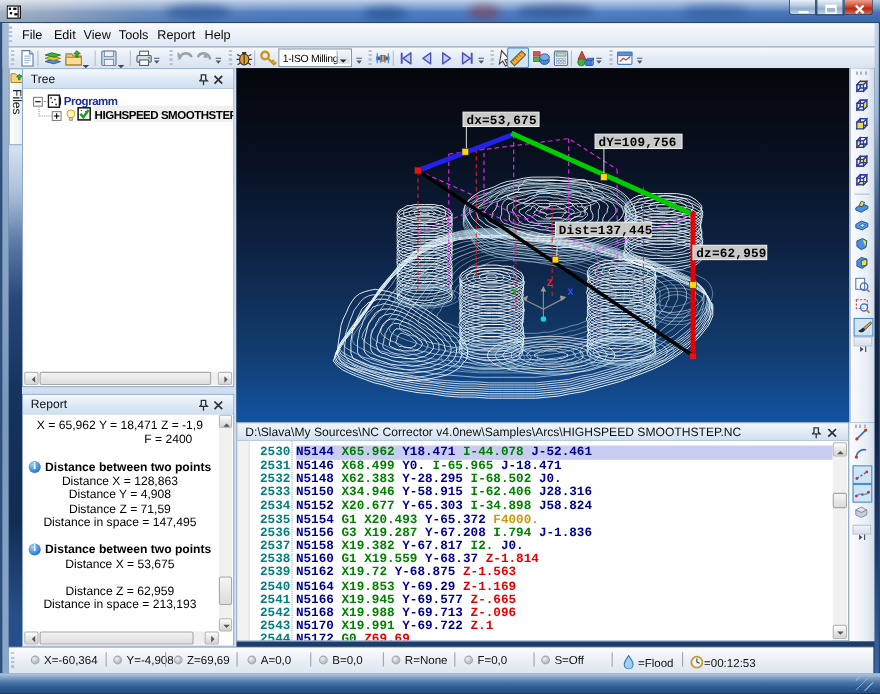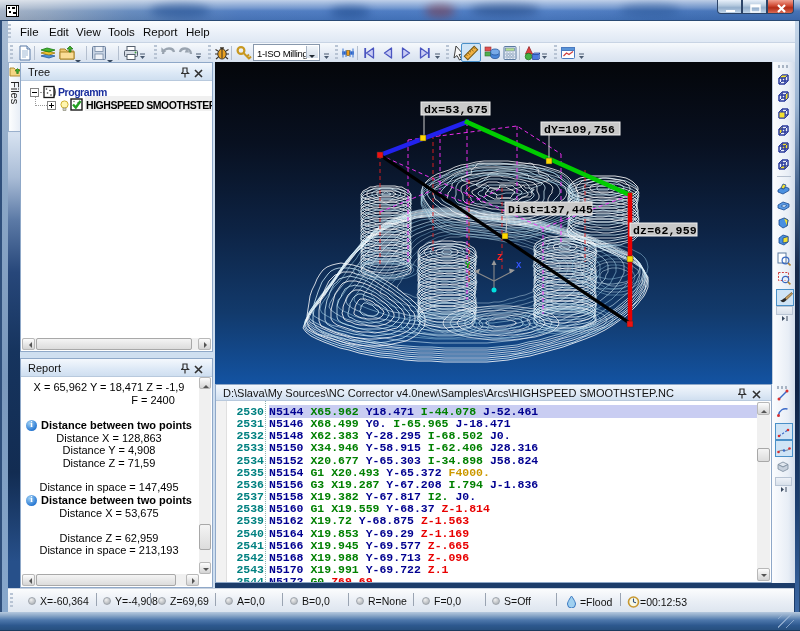--- a/index.html
+++ b/index.html
@@ -384,21 +384,21 @@
           </svg></span><span class="px" style="right:9px"><svg width="9" height="9">
             <path d="M1 1l7 7M8 1L1 8" stroke="#303030" stroke-width="1.6"></path>
           </svg></span></div>
  <div style="position:absolute;left:0;top:18px;right:13px;bottom:13px;background:#fff;overflow:hidden;font-size:11px">
   <div class="rline" style="top:4px;">X = 65,962 Y = 18,471 Z = -1,9</div>
         <div class="rline" style="top:17px;margin-left:44px;">F = 2400</div>
         <div class="rline" style="top:42px;font-weight:bold;"><span class="info"></span>Distance between two points</div>
         <div class="rline" style="top:55px;">Distance X = 128,863</div>
         <div class="rline" style="top:67px;">Distance Y = 4,908</div>
         <div class="rline" style="top:80px;">Distance Z = 71,59</div>
-        <div class="rline" style="top:104px;">Distance in space = 147,495</div>
+        <div class="rline" style="top:92px;">Distance in space = 147,495</div>
         <div class="rline" style="top:117px;font-weight:bold;"><span class="info"></span>Distance between two points</div>
         <div class="rline" style="top:130px;">Distance X = 53,675</div>
         <div class="rline" style="top:155px;">Distance Z = 62,959</div>
         <div class="rline" style="top:167px;">Distance in space = 213,193</div>
  </div>
  <div class="sb" style="right:1px;top:18px;width:12px;bottom:13px">
    <div class="sbtn" style="left:0;top:0;width:12px;height:12px">
           <i class="arr" style="left:3px;top:4px;border-bottom-color:#555"></i>
         </div>
    <div class="sbtn" style="left:0;bottom:0;width:12px;height:12px">

